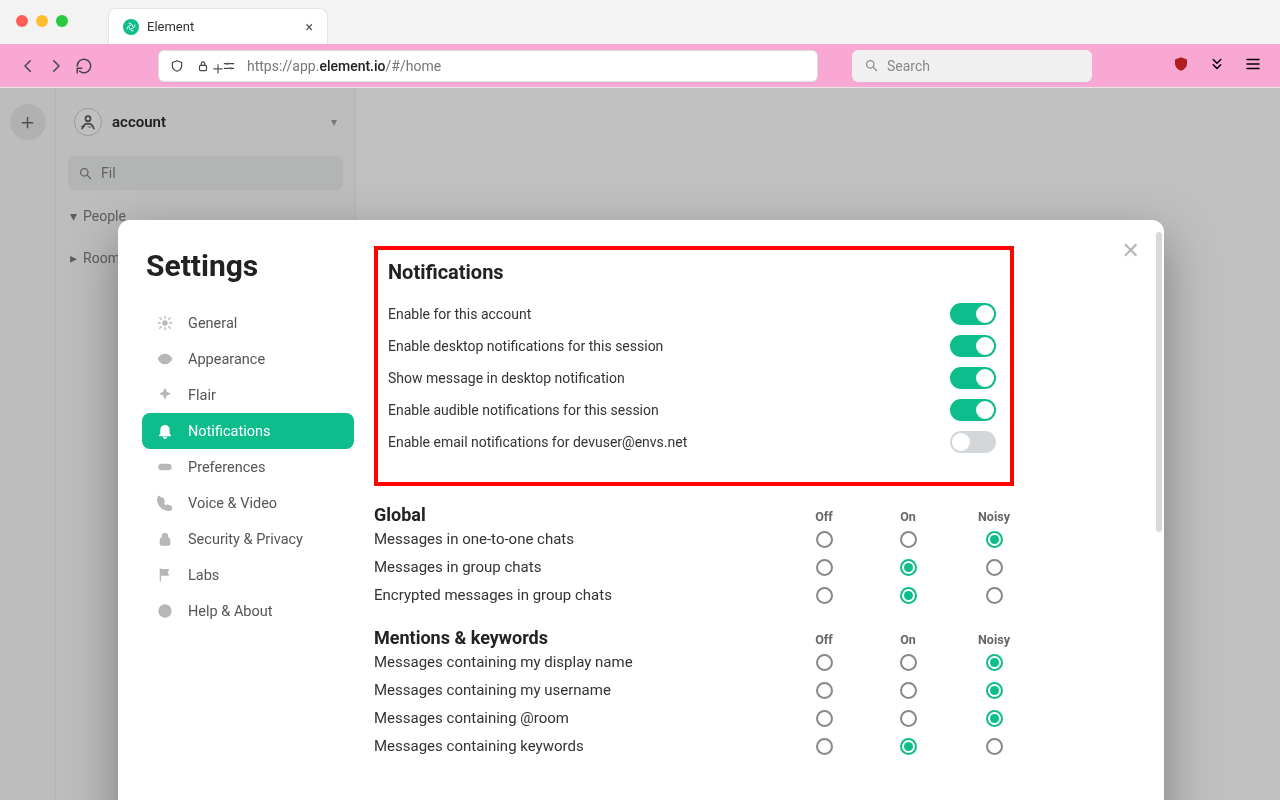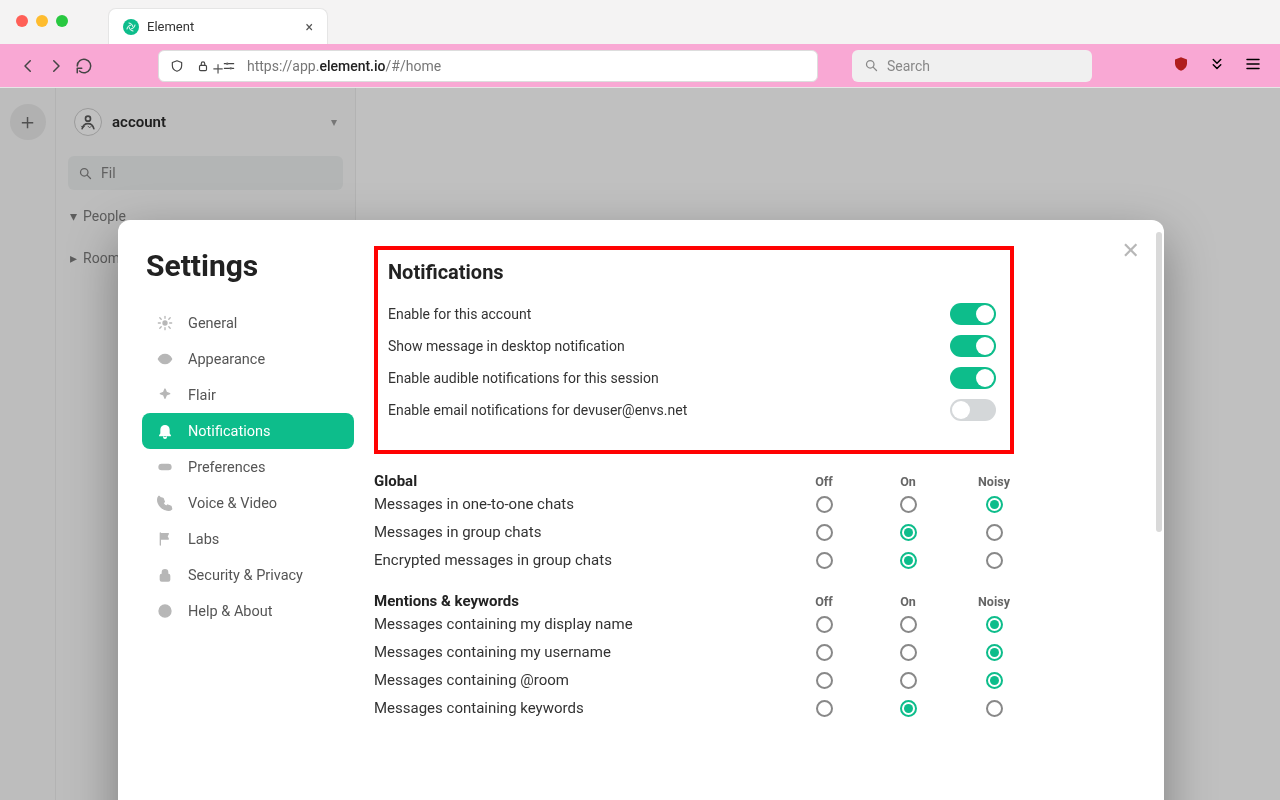--- a/index.html
+++ b/index.html
@@ -66,21 +66,21 @@
   .highlight-box{border:4px solid #ff0202; padding:10px 14px 24px 10px; margin-bottom:14px;}
   .section-h{font-size:20px;font-weight:700;color:#222;margin-bottom:14px;}
   .toggle-row{display:flex;align-items:center;justify-content:space-between;padding:5px 0;font-size:14px;color:#333;}
   .toggle{width:46px;height:22px;border-radius:12px;position:relative;cursor:pointer;flex-shrink:0;}
   .toggle.on{background:#0dbd8b;} .toggle.off{background:#d4d7d9;}
   .toggle .knob{position:absolute;width:18px;height:18px;border-radius:50%;background:#fff;top:2px;}
   .toggle.on .knob{right:2px;} .toggle.off .knob{left:2px;}
 
   .group{margin-top:18px;}
   .group-head{display:flex;align-items:baseline;}
-  .group-title{font-size:15px;font-weight:700;color:#222;}
+  .group-title{font-size:18px;font-weight:700;color:#222;}
   .radio-head{display:flex;gap:48px;margin-left:auto;font-size:12.5px;font-weight:700;color:#666;}
   .radio-head span{display:inline-block;width:36px;text-align:center;}
   .radio-head span:last-child{width:40px;}
   .rule-row{display:flex;align-items:center;padding:5px 0;font-size:15px;color:#333;}
   .rule-label{flex:1;}
   .radios{display:flex;gap:48px;}
   .radio{width:36px;display:flex;justify-content:center;}
   .radio:last-child{width:40px;}
   .radio-c{width:17px;height:17px;border-radius:50%;border:2px solid #888;display:flex;align-items:center;justify-content:center;cursor:pointer;}
   .radio-c.sel{border-color:#0dbd8b;}
@@ -271,33 +271,33 @@
             <span class="ico">
               <svg viewBox="0 0 24 24">
                 <path d="M5 4l4 1 2 5-2 2a12 12 0 0 0 5 5l2-2 5 2 1 4c-1 1-3 2-5 2C9 23 1 15 1 7c0-2 1-4 2-5z"></path>
               </svg>
             </span>
             <span>Voice &amp; Video</span>
           </div>
           <div class="nav-item">
             <span class="ico">
               <svg viewBox="0 0 24 24">
-                <path d="M5 3v18M5 4h12l-2 4 2 4H5"></path>
-              </svg>
-            </span>
-            <span>Labs</span>
-          </div>
-          <div class="nav-item">
-            <span class="ico">
-              <svg viewBox="0 0 24 24">
                 <rect x="5" y="11" width="14" height="10" rx="2"></rect>
                 <path d="M8 11V8a4 4 0 0 1 8 0v3"></path>
               </svg>
             </span>
             <span>Security &amp; Privacy</span>
+          </div>
+          <div class="nav-item">
+            <span class="ico">
+              <svg viewBox="0 0 24 24">
+                <path d="M5 3v18M5 4h12l-2 4 2 4H5"></path>
+              </svg>
+            </span>
+            <span>Labs</span>
           </div>
           <div class="nav-item">
             <span class="ico">
               <svg viewBox="0 0 24 24">
                 <circle cx="12" cy="12" r="9"></circle>
                 <path d="M9.5 9a2.5 2.5 0 1 1 3.5 2.3c-1 .5-1.5 1.2-1.5 2.2M12 17h.01"></path>
               </svg>
             </span>
             <span>Help &amp; About</span>
           </div>
@@ -311,20 +311,26 @@
         <div class="highlight-box">
           <div class="section-h">Notifications</div>
           <div id="toggle-list">
               <div class="toggle-row">
                 <span>Enable for this account</span>
                 <span class="toggle on">
                   <span class="knob"></span>
                 </span>
               </div>
               <div class="toggle-row">
+                <span>Enable desktop notifications for this session</span>
+                <span class="toggle on">
+                  <span class="knob"></span>
+                </span>
+              </div>
+              <div class="toggle-row">
                 <span>Show message in desktop notification</span>
                 <span class="toggle on">
                   <span class="knob"></span>
                 </span>
               </div>
               <div class="toggle-row">
                 <span>Enable audible notifications for this session</span>
                 <span class="toggle on">
                   <span class="knob"></span>
                 </span>

